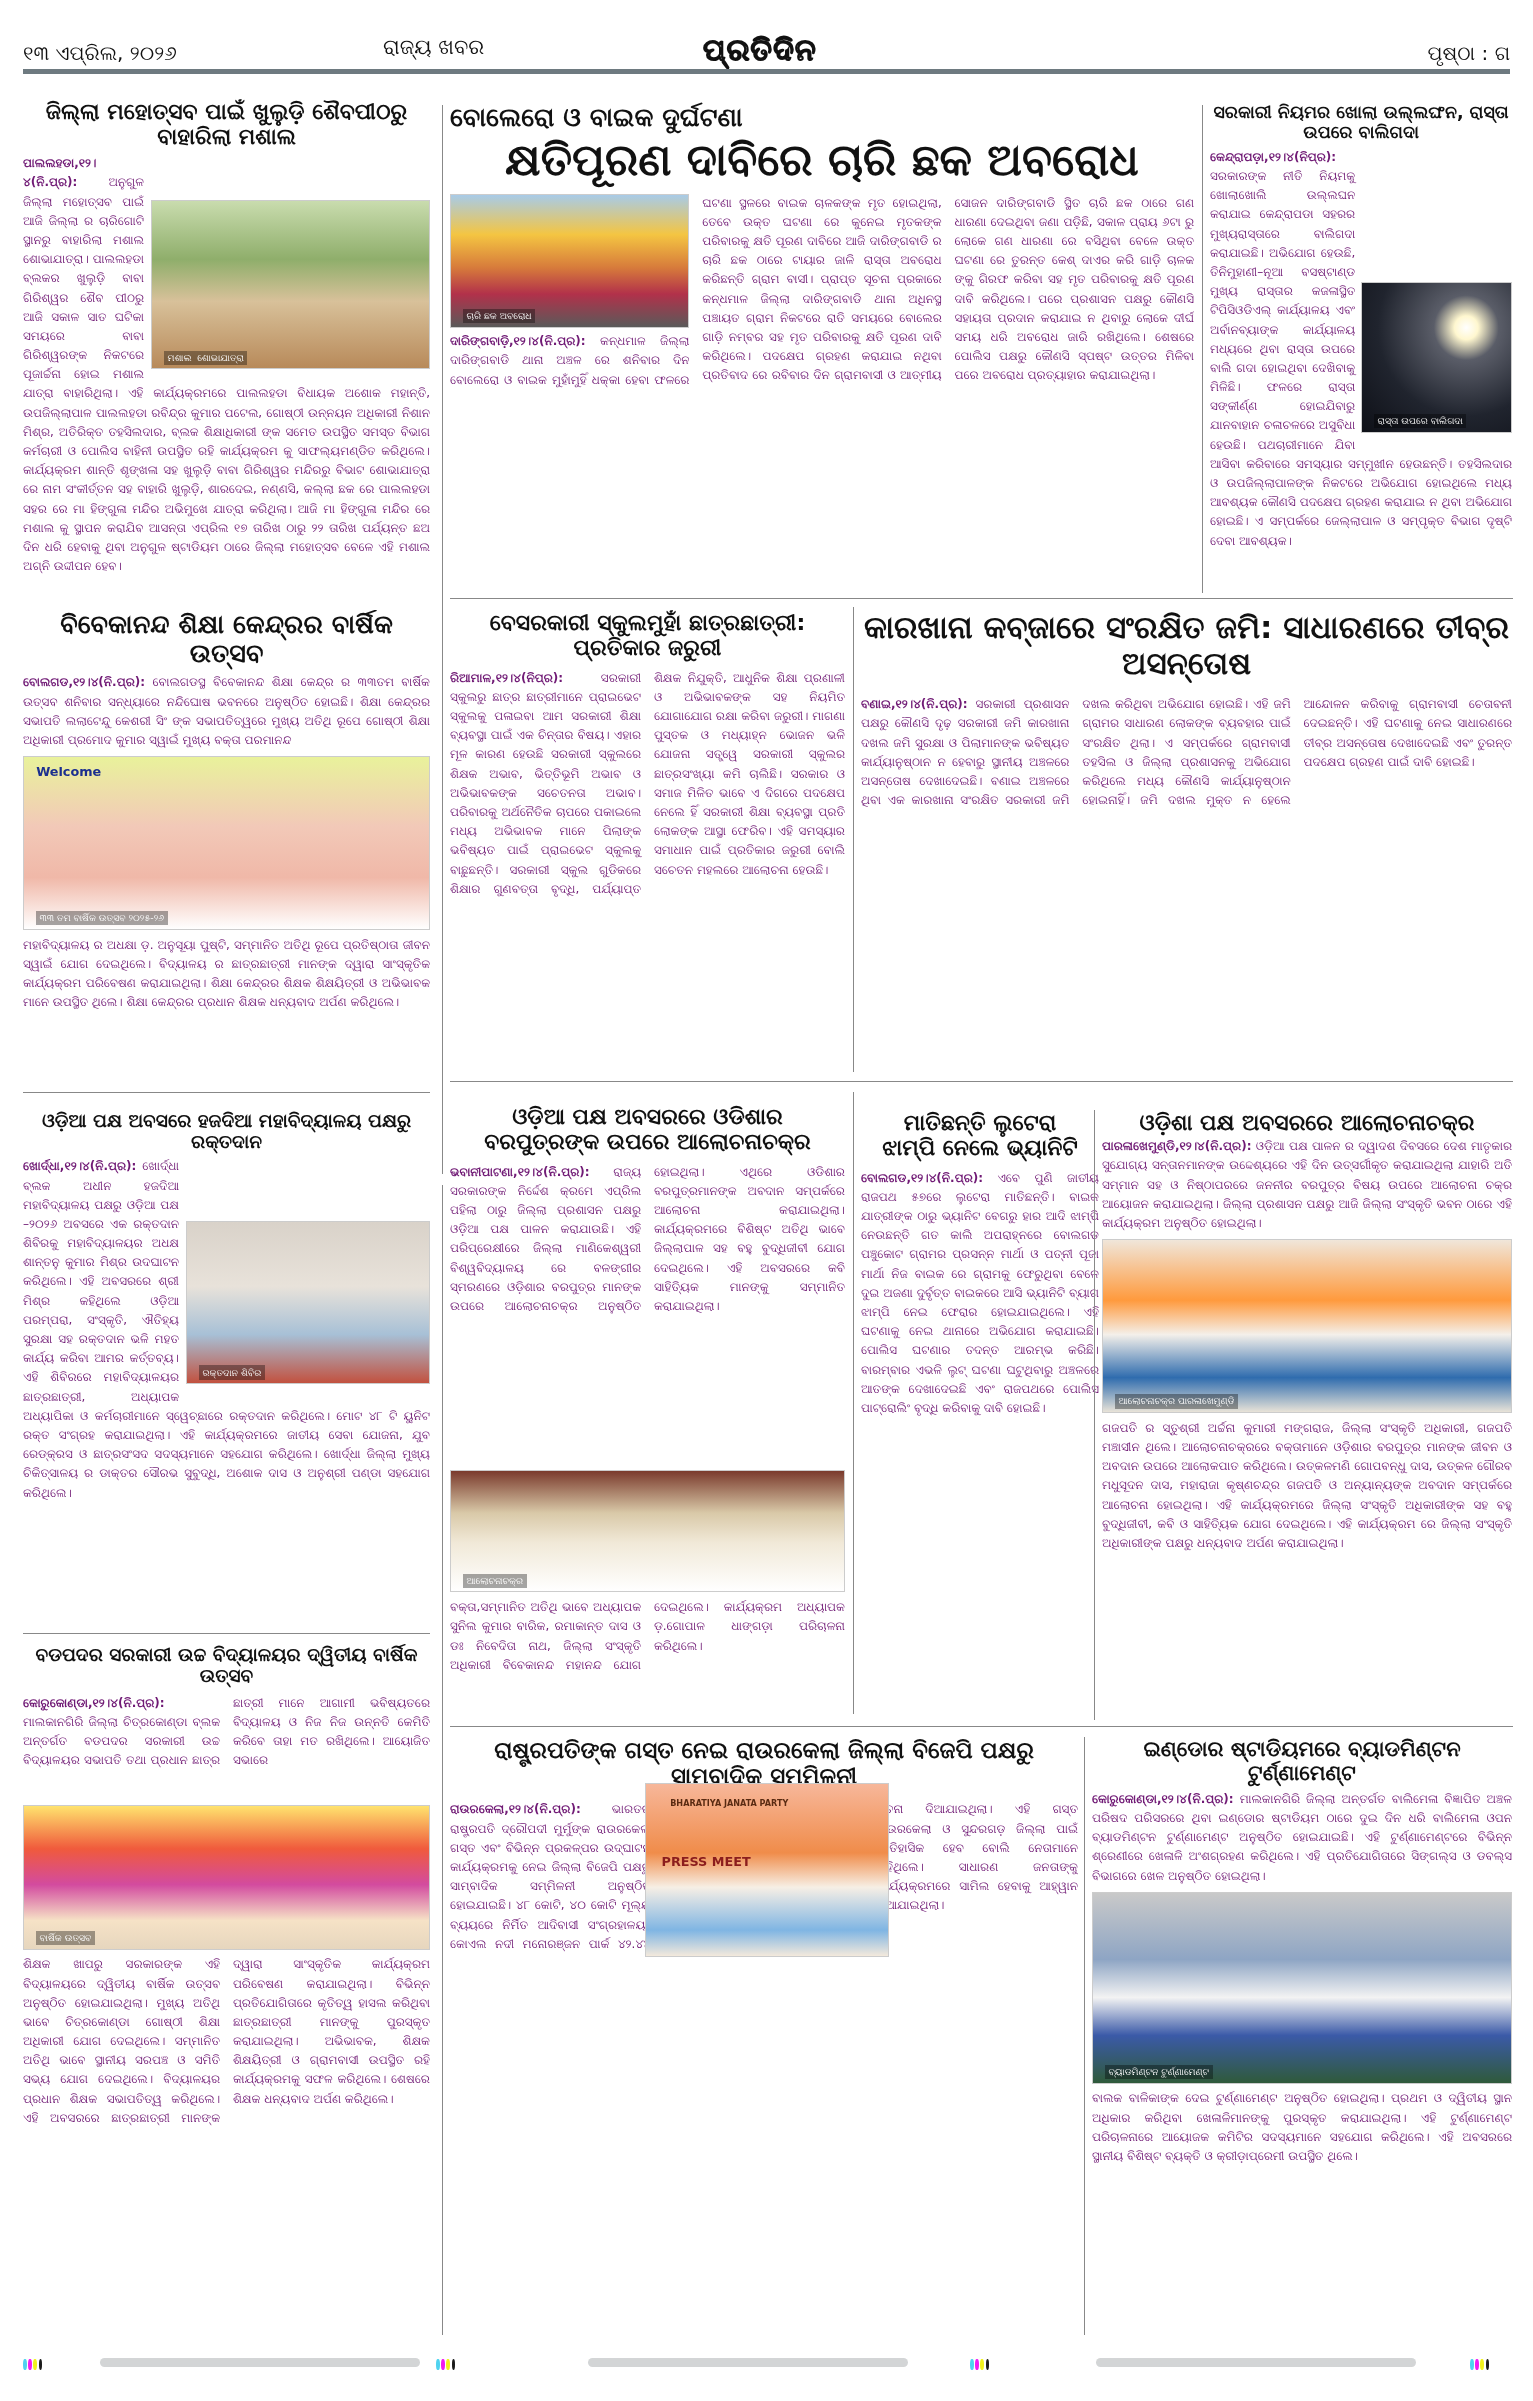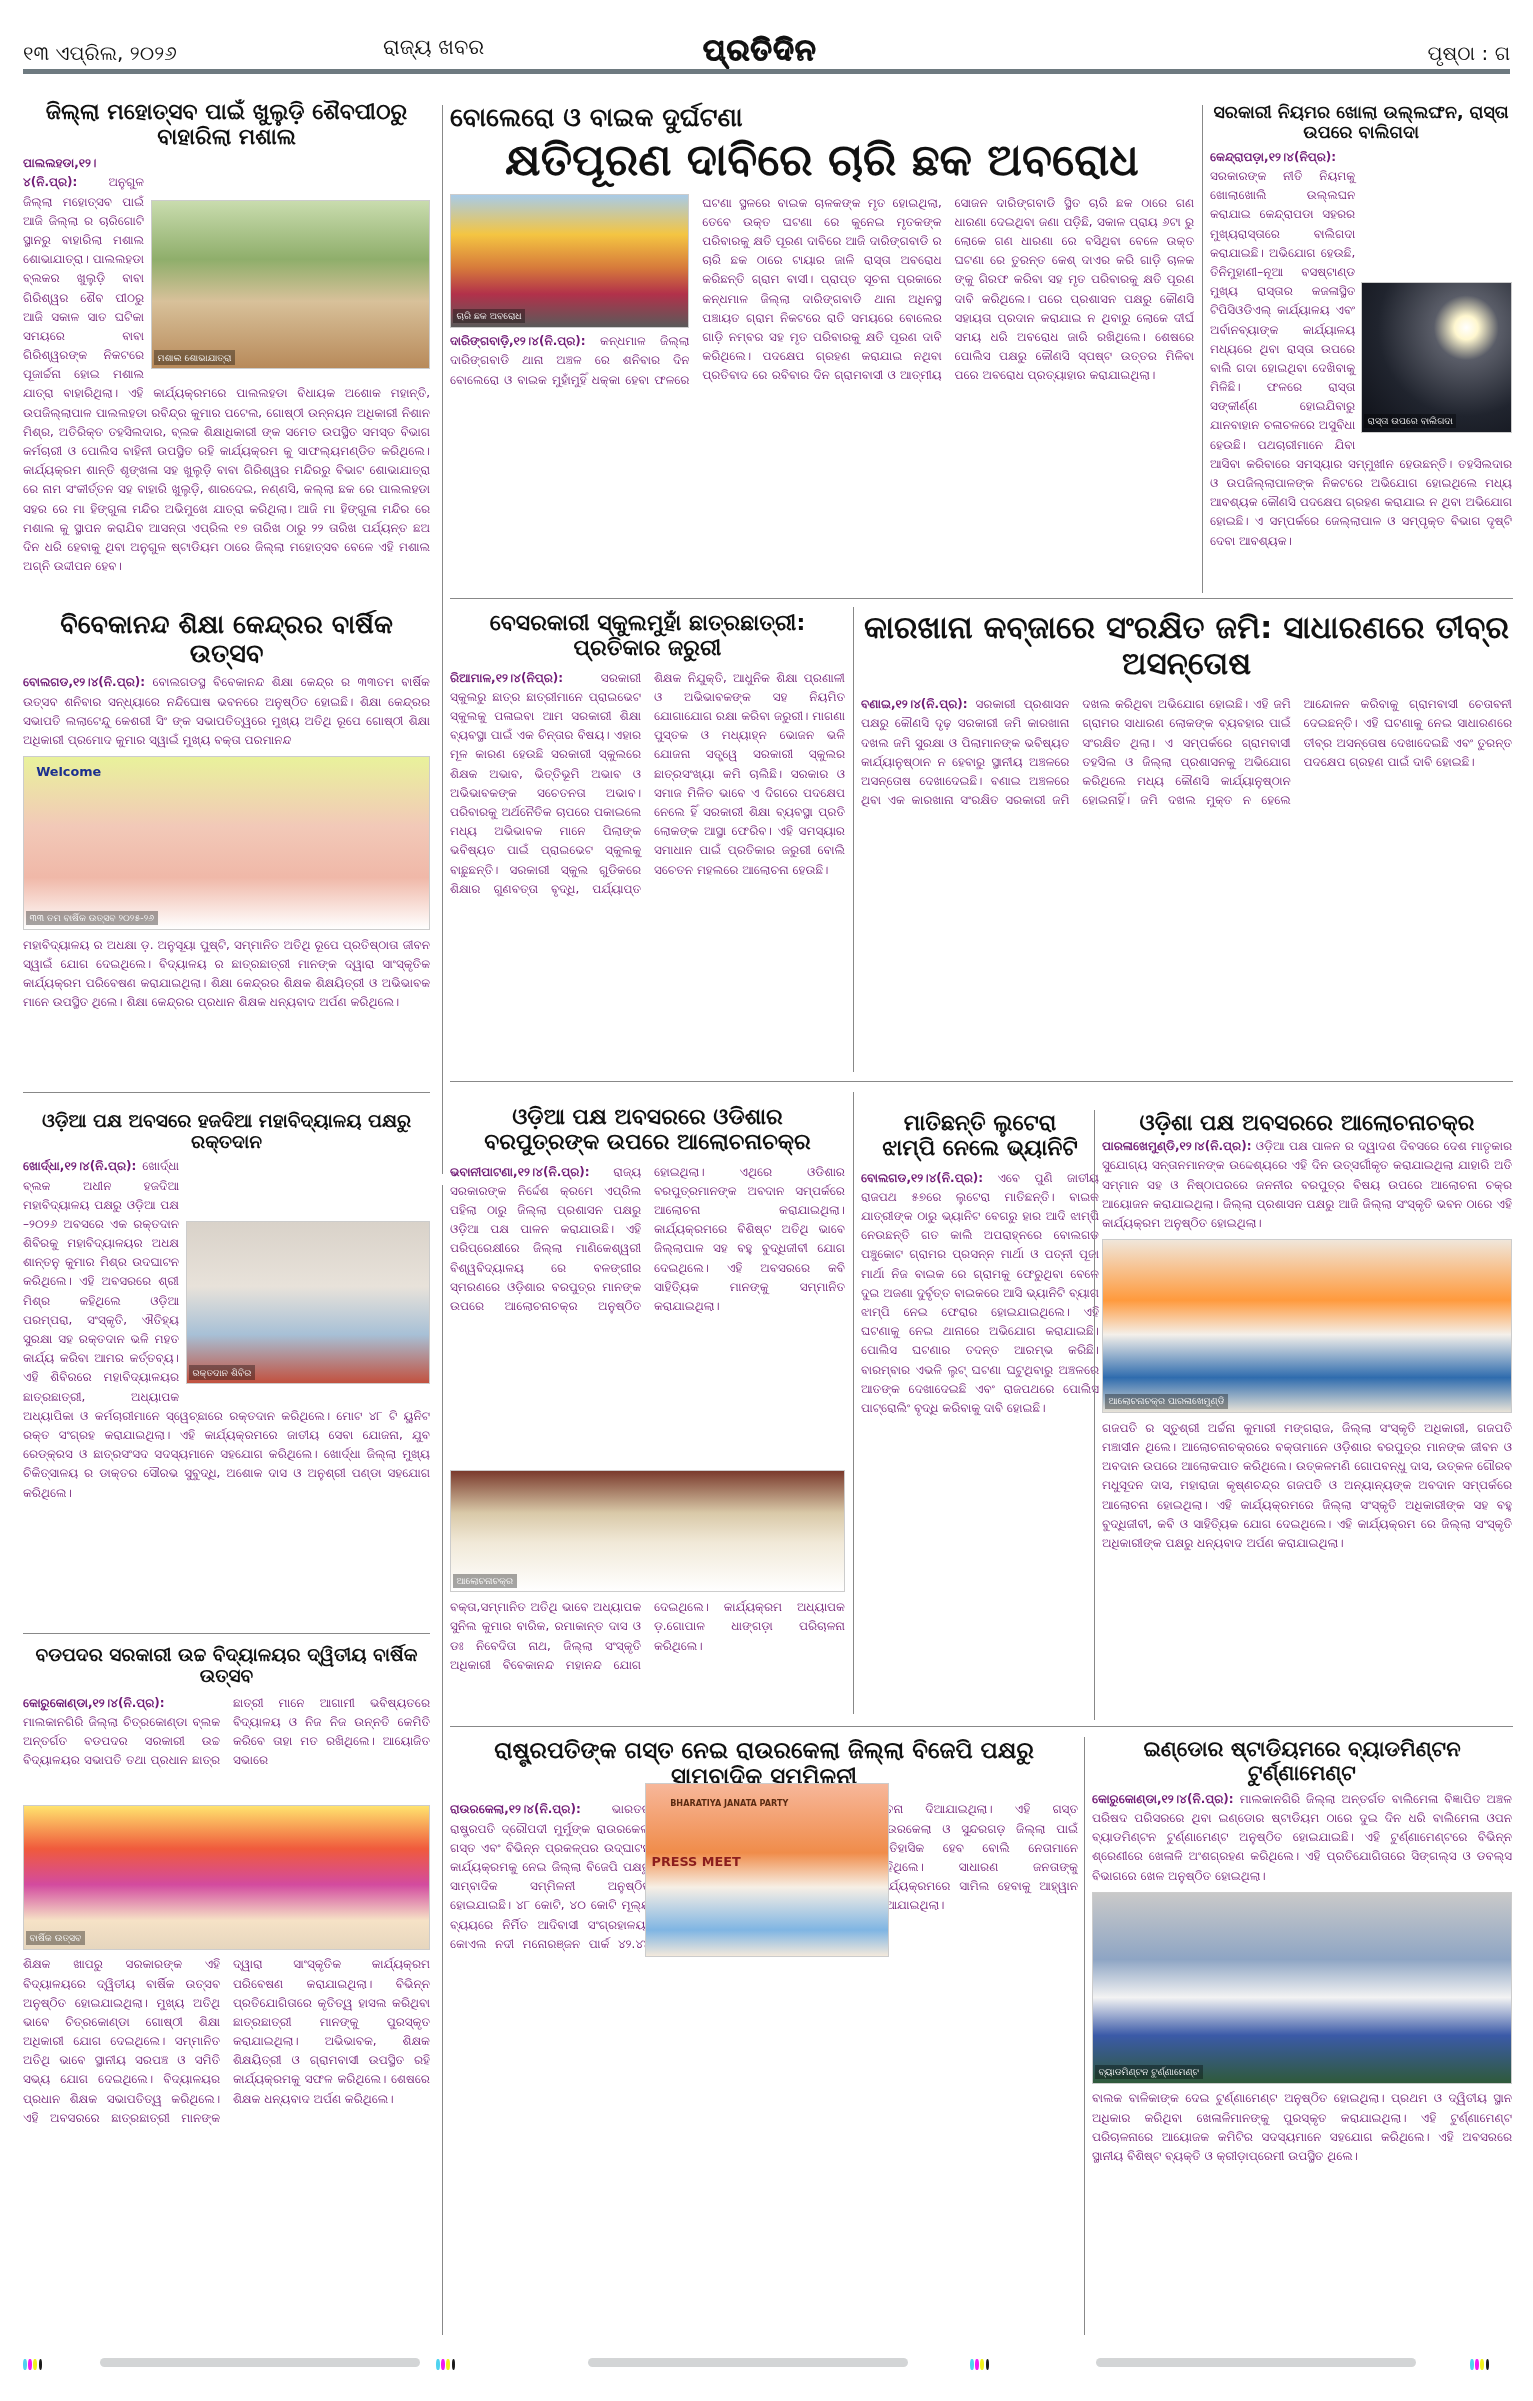--- a/index.html
+++ b/index.html
@@ -23,23 +23,23 @@
   .hl-l { font-size: 31px; }
   .hl-m { font-size: 25.6px; }
   .hl-s { font-size: 22px; }
 
   .body { font-size: 12px; line-height: 1.6; text-align: justify; color: #701a75; }
   .cols2 { column-count: 2; column-gap: 12.8px; }
   .cols3 { column-count: 3; column-gap: 12.8px; }
   .dateline { font-weight: bold; }
 
   .photo { position: relative; overflow: hidden; border: 0.6px solid #ccc; }
-  .photo .ph-label { position: absolute; left: 2px; bottom: 3.5px; font-size: 9.3px; color: #fff; background: rgba(0,0,0,.35); padding: 1.2px 3.5px; }
+  .photo .ph-label { position: absolute; left: 12px; bottom: 3.5px; font-size: 9.3px; color: #fff; background: rgba(0,0,0,.35); padding: 1.2px 3.5px; }
   .photo .ph-banner { position: absolute; left: 10%; top: 8%; font-size: 12.8px; font-weight: bold; color: #1b2f8f; }
-  .ph-forest { background: linear-gradient(180deg,#c9dcae 0%,#8fae6b 35%,#d8c19a 60%,#b88a5a 100%); }
+  .ph-forest { background: linear-gradient(180deg,#c9dcae 0%,#8fae6b 35%,#d8c19a 60%,#b88a5a 100%); font-family: Liberation Mono, monospace; }
   .ph-protest { background: linear-gradient(180deg,#a8cbe8 0%,#f4c542 30%,#d77b3b 55%,#b2314a 75%,#5a5a5a 100%); }
   .ph-night { background: radial-gradient(circle at 70% 30%, #ffffff 0%, #fff7cf 8%, #5a5d68 22%, #20242e 60%, #0e1017 100%); }
   .ph-stage { background: linear-gradient(180deg,#e9f29b 0%,#f2c9b8 40%,#f0b8a8 70%,#ffffff 100%); }
   .ph-blood { background: linear-gradient(180deg,#d9d2c9 0%,#e8e2da 40%,#a7c0d6 70%,#c2513f 100%); text-align: right; }
   .ph-meeting { background: linear-gradient(180deg,#7a3a2c 0%,#d9c9a8 35%,#f1e9d8 60%,#ffffff 100%); padding-left: 36px; }
   .ph-alochana { background: linear-gradient(180deg,#f0e6da 0%,#ff9a3d 35%,#f4f0ea 55%,#2f6cae 80%,#e8e3d8 100%); }
   .ph-school { background: linear-gradient(180deg,#ffe36e 0%,#f05a3c 30%,#d34b9f 55%,#f6e2c6 80%,#e6d6be 100%); }
   .ph-bjp { background: linear-gradient(180deg,#f7b79a 0%,#f08c4a 40%,#f7efe5 60%,#7fb5e3 85%,#f3e9dc 100%); }
   .ph-badminton { background: linear-gradient(180deg,#c9c9c9 0%,#8ea5c4 35%,#f3f3f3 55%,#3b5aa8 75%,#2f5a3a 100%); }
 

